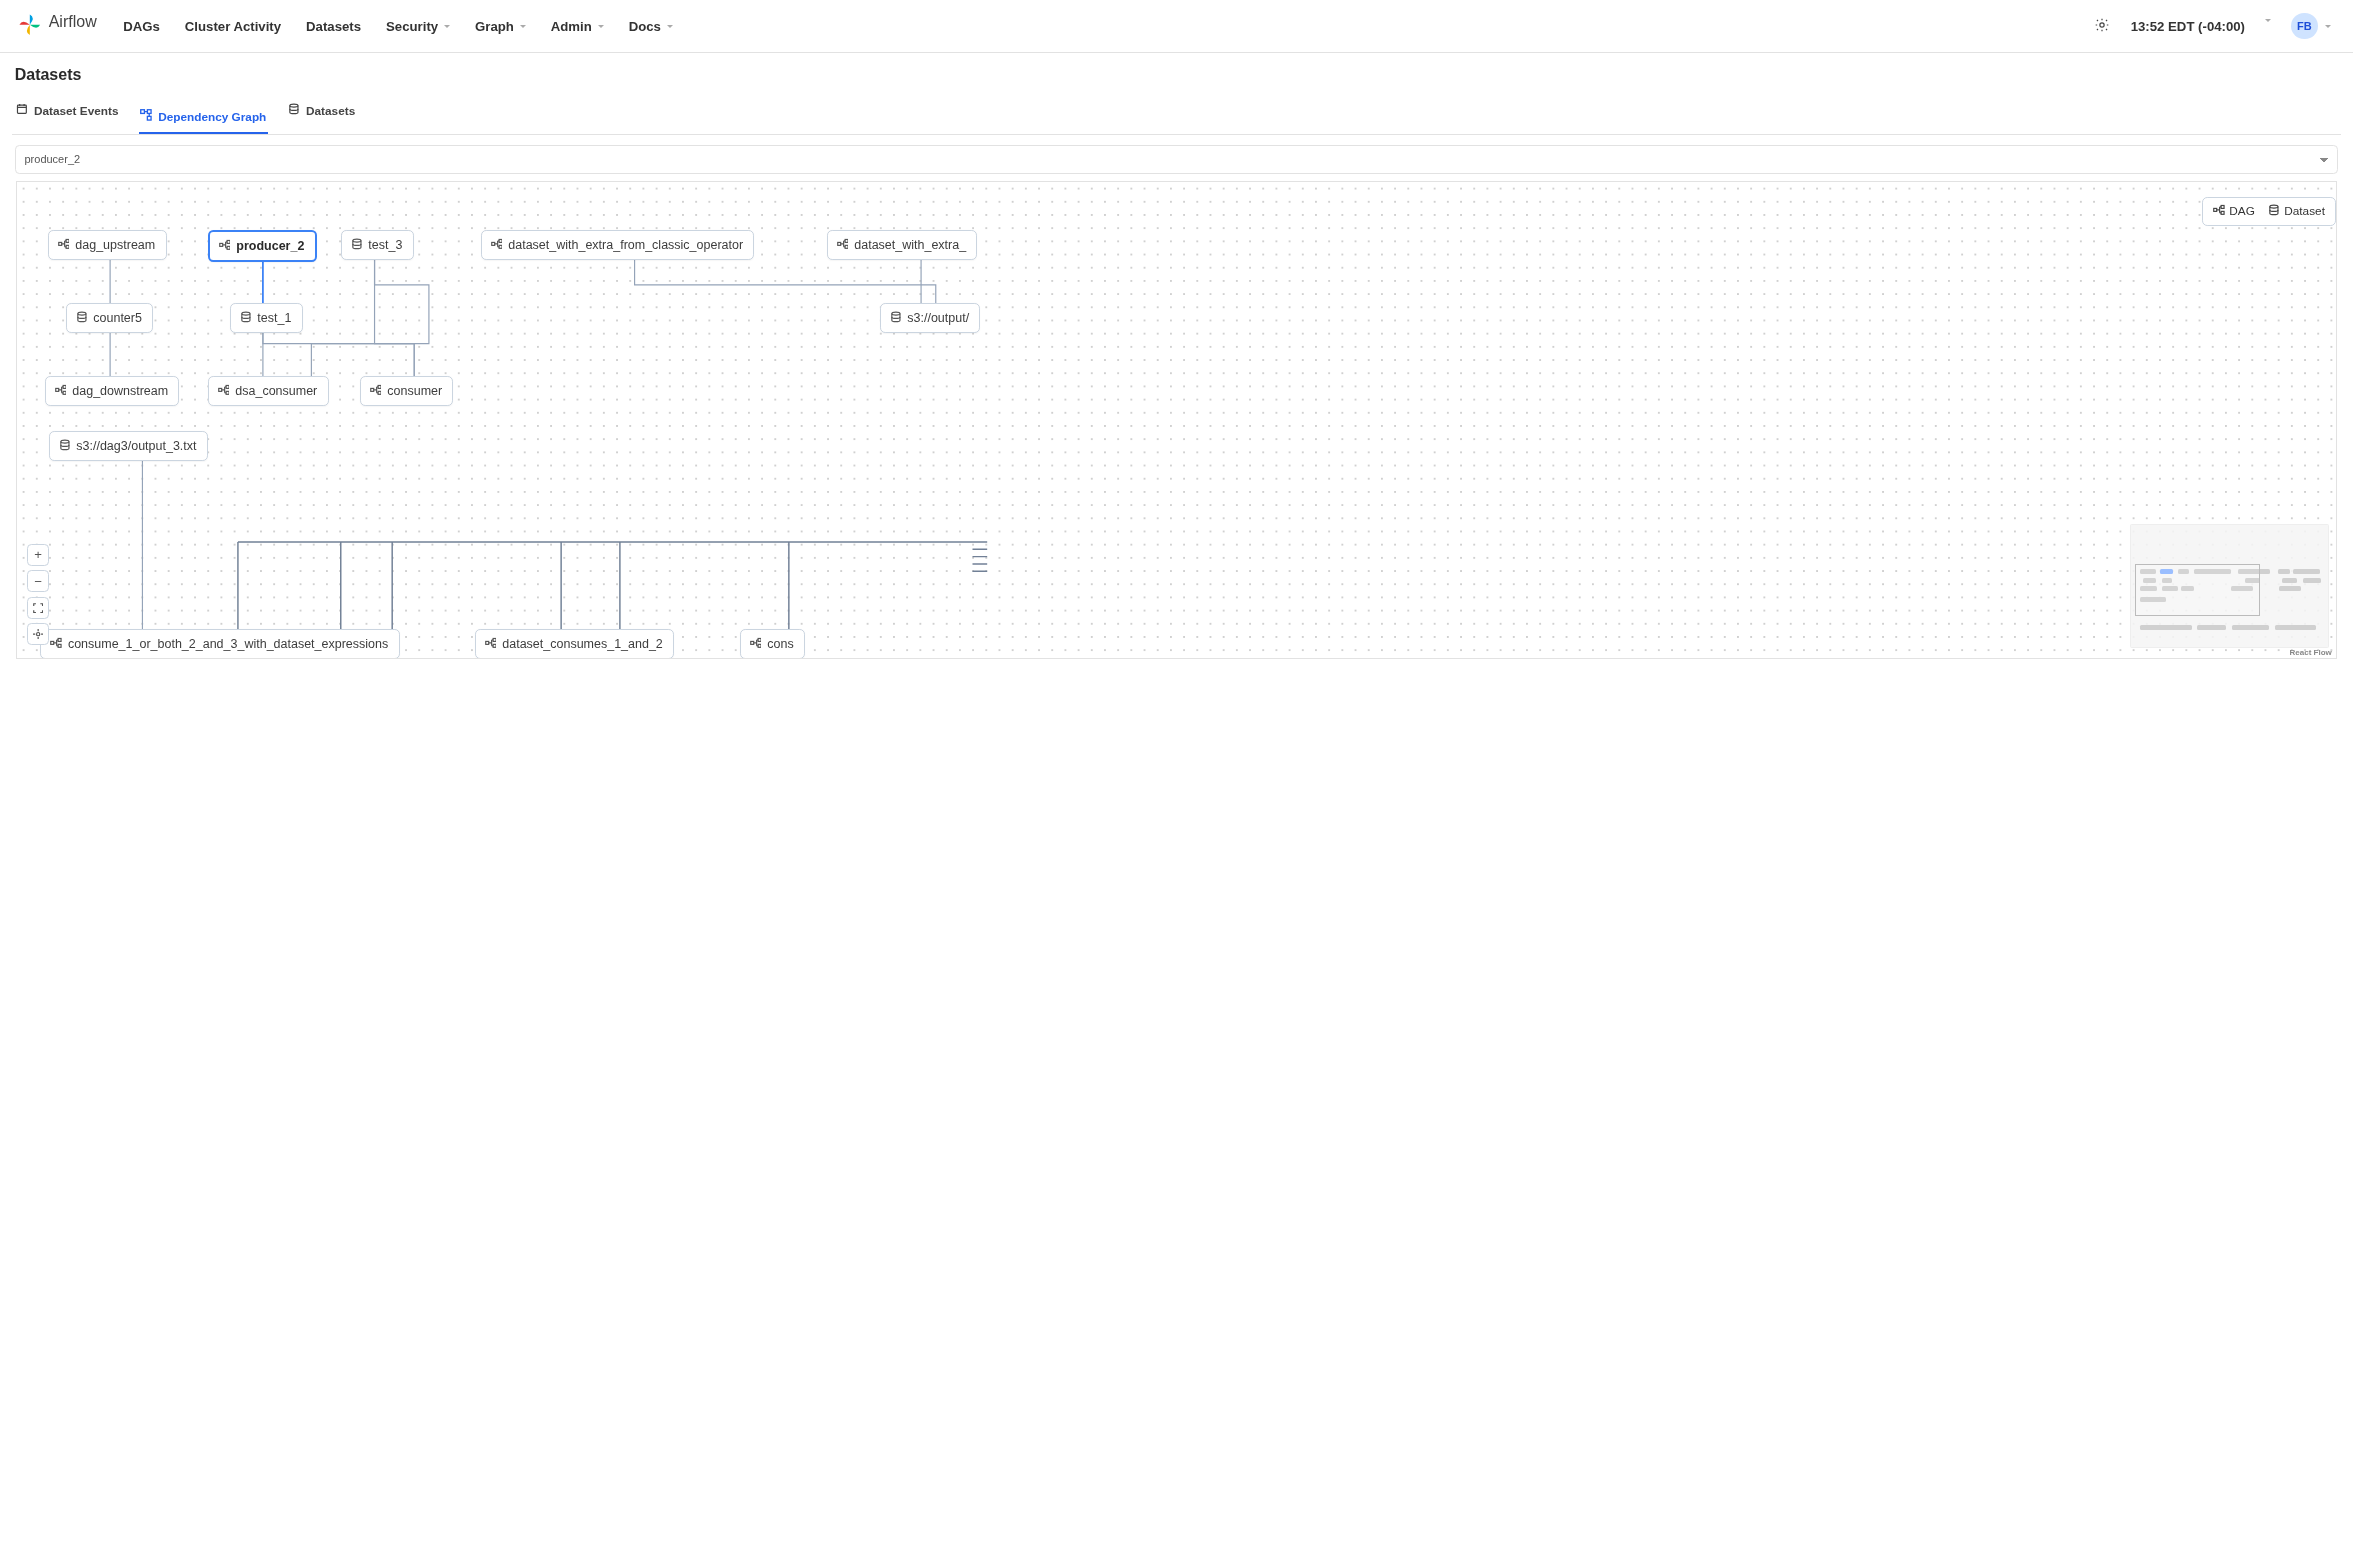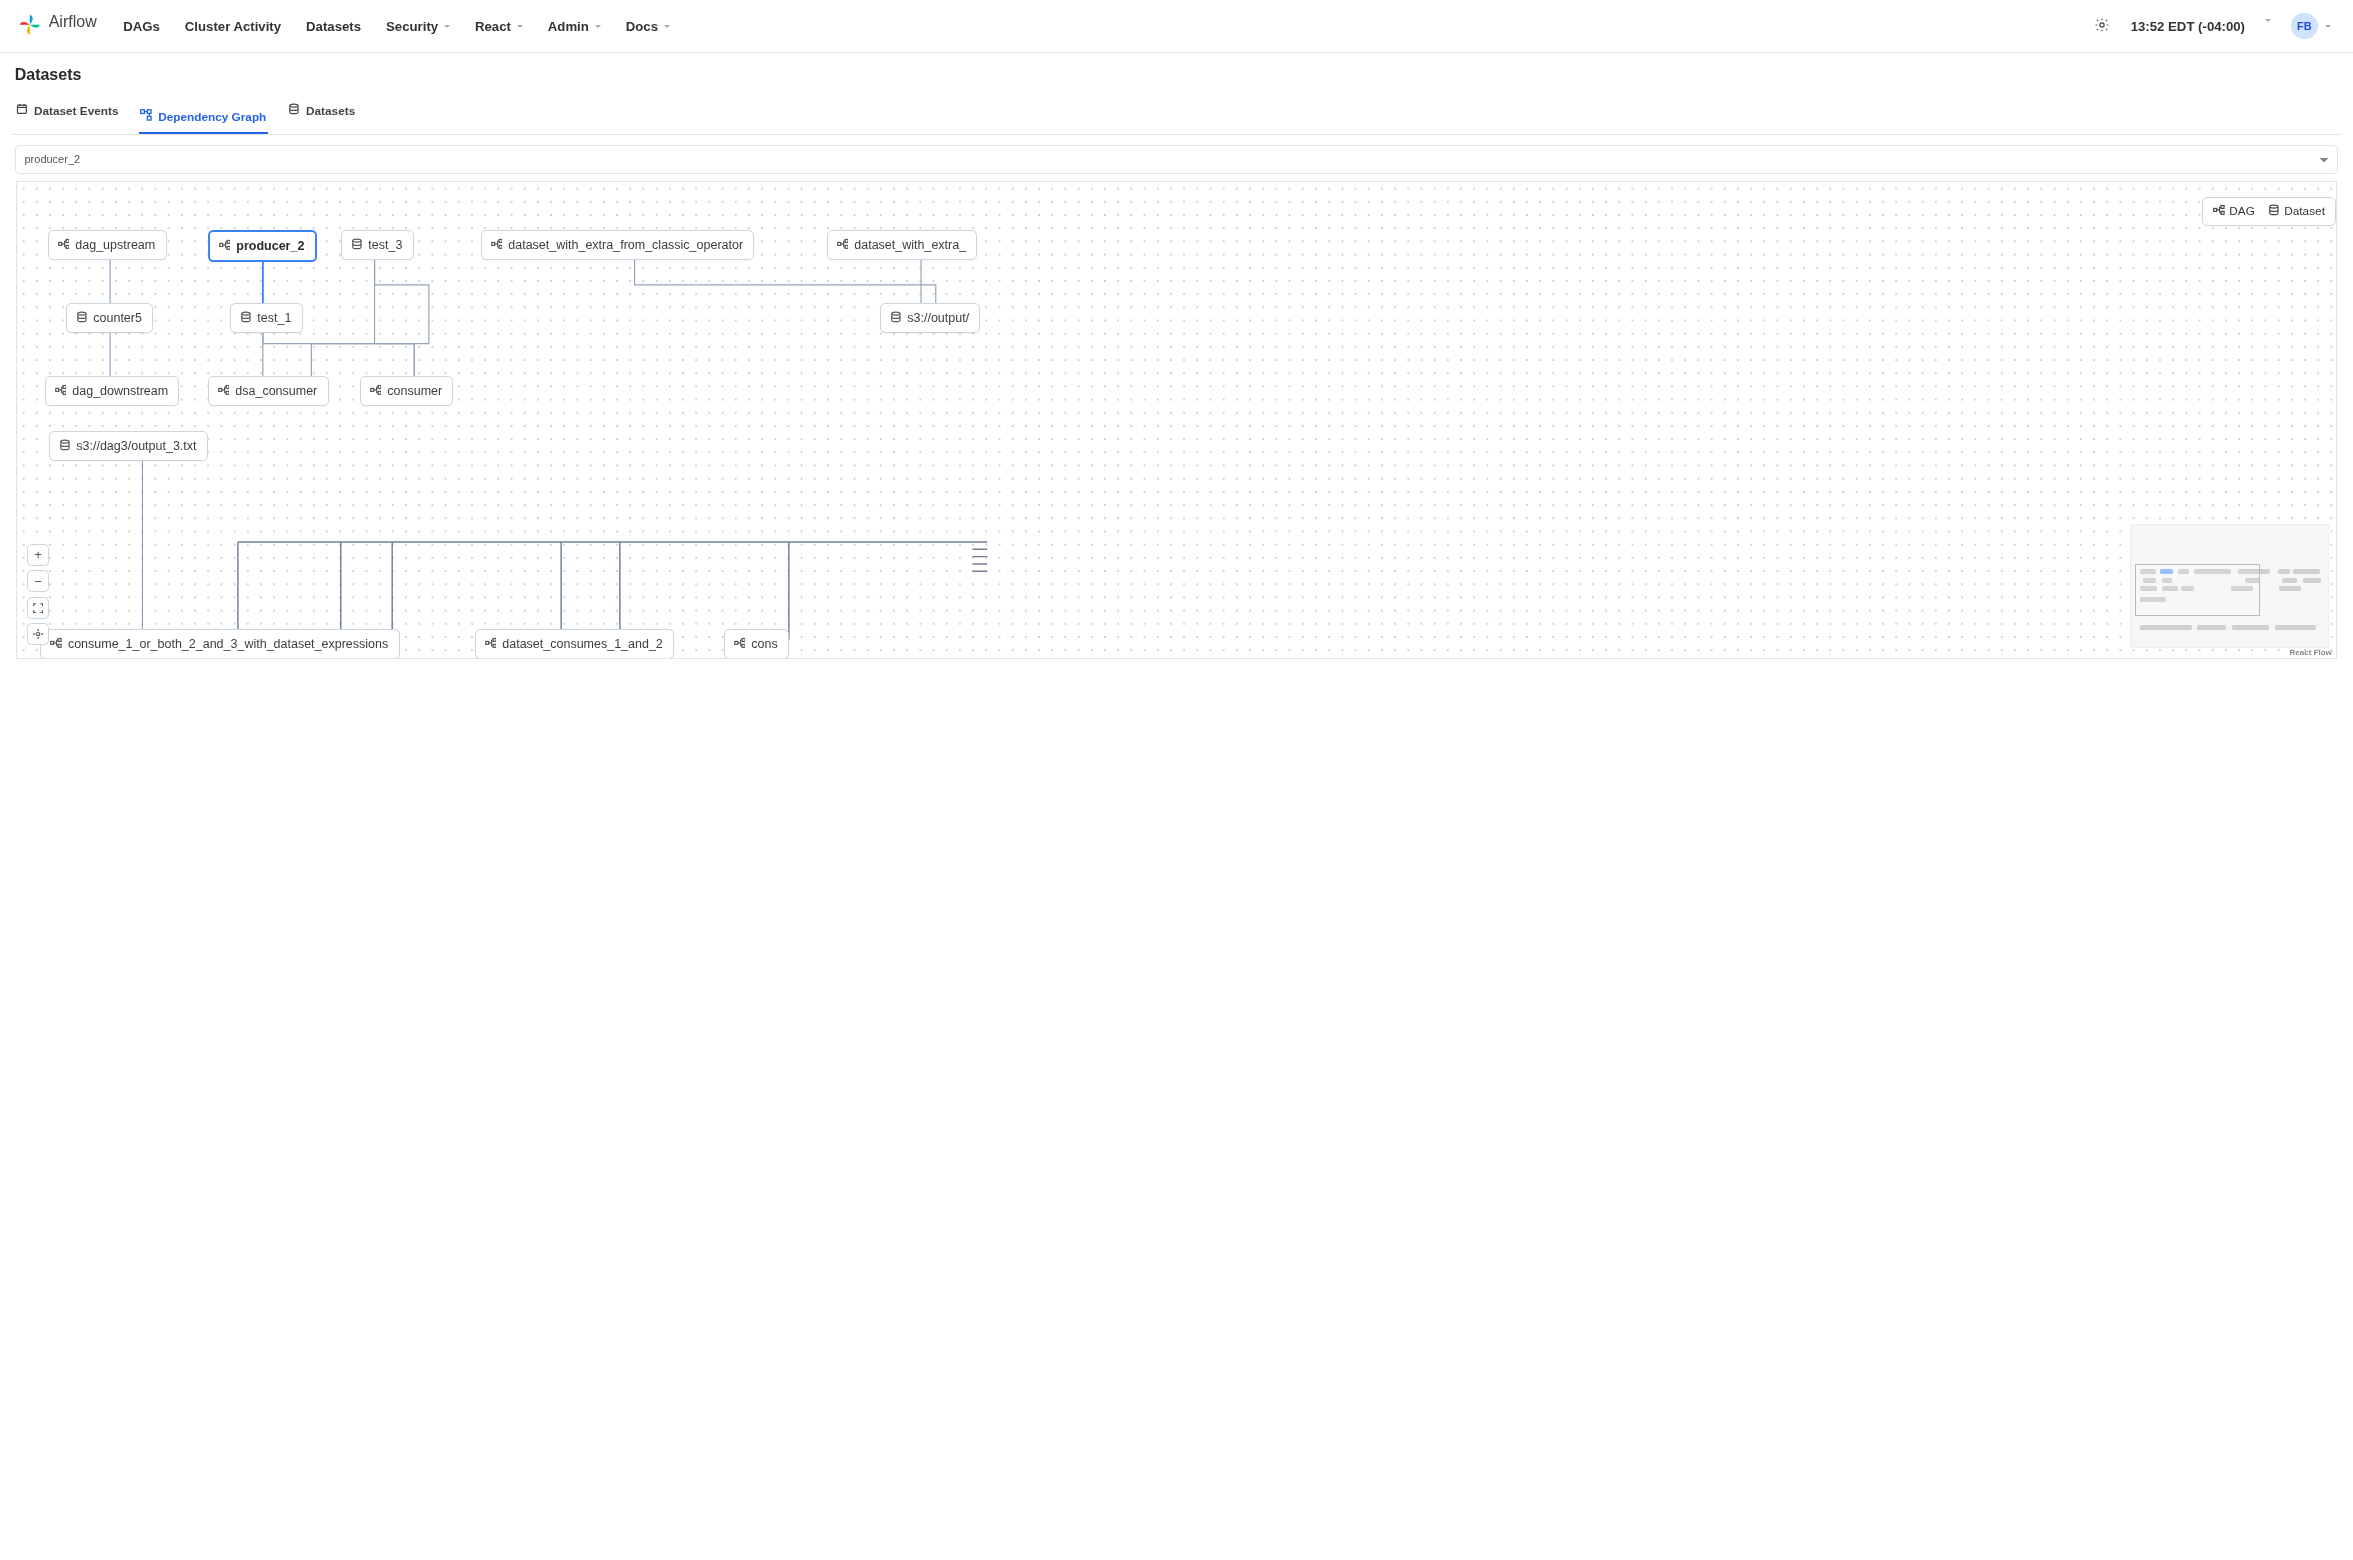--- a/index.html
+++ b/index.html
@@ -92,21 +92,21 @@
         <span>Cluster Activity</span>
       </div>
       <div class="nav-item">
         <span>Datasets</span>
       </div>
       <div class="nav-item">
         <span>Security</span>
         <span class="caret"></span>
       </div>
       <div class="nav-item">
-        <span>React</span>
+        <span>Graph</span>
         <span class="caret"></span>
       </div>
       <div class="nav-item">
         <span>Admin</span>
         <span class="caret"></span>
       </div>
       <div class="nav-item">
         <span>Docs</span>
         <span class="caret"></span>
       </div>
@@ -358,21 +358,21 @@
           <span>
   <svg viewBox="0 0 16 16" fill="none" stroke="currentColor" stroke-width="1.6">
               <rect x="1" y="6" width="4" height="4"></rect>
               <rect x="11" y="2" width="4" height="4"></rect>
               <rect x="11" y="10" width="4" height="4"></rect>
               <path d="M5 8 H9 M9 4 V12 M9 4 H11 M9 12 H11"></path>
             </svg>
 </span>
           <span>dataset_consumes_1_and_2</span>
         </div>
-        <div class="node" style="left: 707px; top: 447px;">
+        <div class="node" style="left: 723px; top: 447px;">
           <span>
   <svg viewBox="0 0 16 16" fill="none" stroke="currentColor" stroke-width="1.6">
               <rect x="1" y="6" width="4" height="4"></rect>
               <rect x="11" y="2" width="4" height="4"></rect>
               <rect x="11" y="10" width="4" height="4"></rect>
               <path d="M5 8 H9 M9 4 V12 M9 4 H11 M9 12 H11"></path>
             </svg>
 </span>
           <span>cons</span>
         </div>

